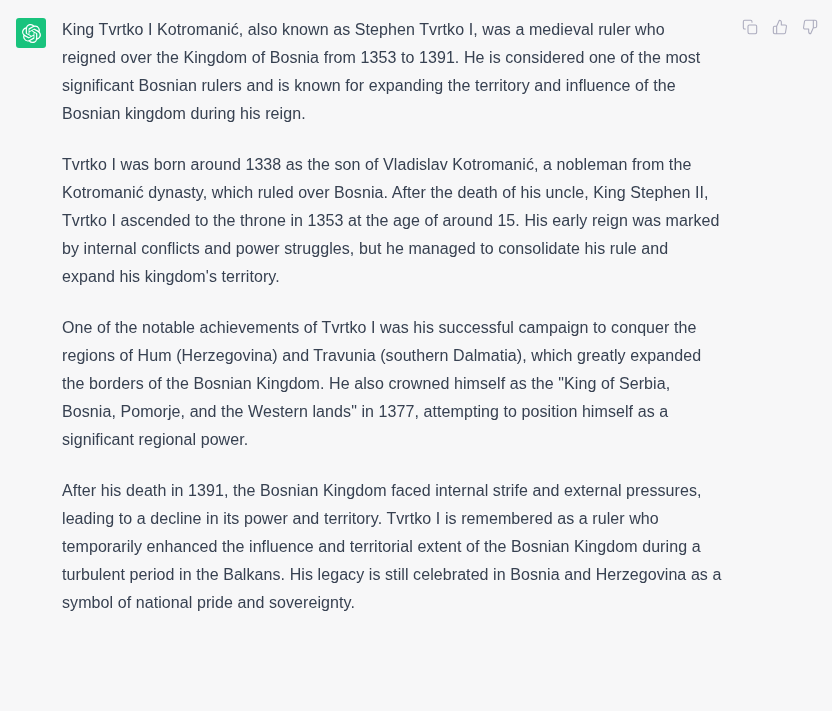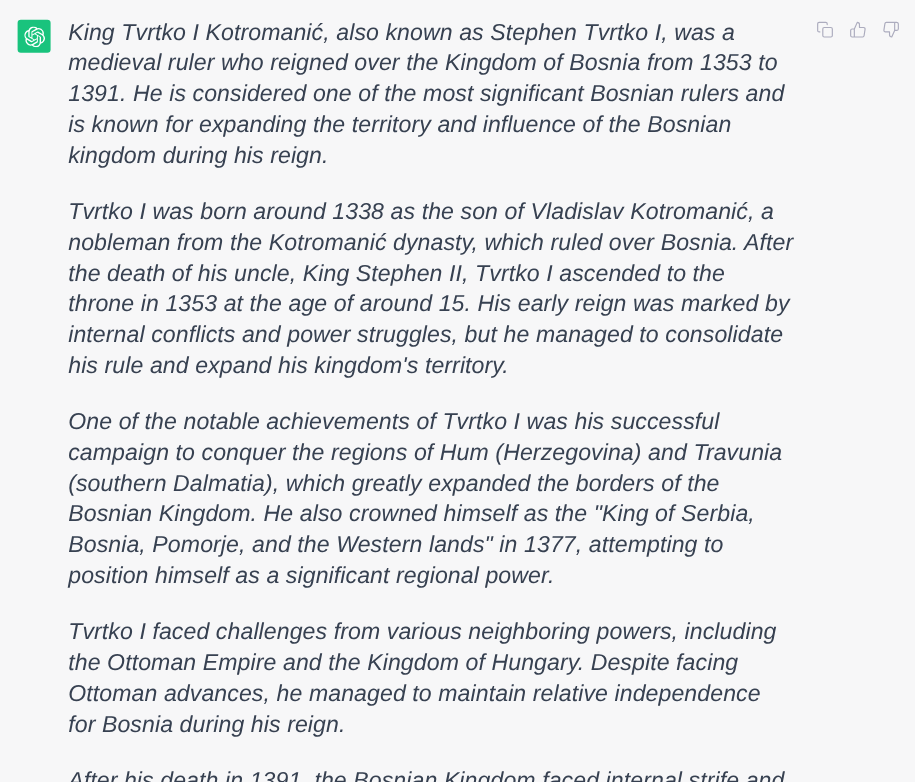--- a/index.html
+++ b/index.html
@@ -37,25 +37,24 @@
     justify-content: center;
   }
   .avatar svg { display: block; }
   .content-col {
     flex: 1 1 auto;
     max-width: 660px;
     padding-right: 10px;
   }
   .content-col p {
     margin: 0 0 23px 0;
-    font-size: 21px;
+    font-size: 16px;
     line-height: 28px;
     color: #374151;
     letter-spacing: 0.08px;
-    font-style: italic;
   }
   .content-col p:last-child { margin-bottom: 0; }
   .actions {
     position: absolute;
     top: 18px;
     right: 14px;
     display: flex;
     gap: 13px;
     align-items: center;
   }
@@ -89,21 +88,20 @@
           <path d="M22.28 9.82a5.99 5.99 0 0 0-.52-4.91 6.05 6.05 0 0 0-6.51-2.9A6.07 6.07 0 0 0 4.98 4.18a5.99 5.99 0 0 0-4 2.9 6.05 6.05 0 0 0 .75 7.1 5.98 5.98 0 0 0 .51 4.91 6.05 6.05 0 0 0 6.52 2.9A5.98 5.98 0 0 0 13.26 24a6.06 6.06 0 0 0 5.77-4.21 5.99 5.99 0 0 0 4-2.9 6.06 6.06 0 0 0-.75-7.07zM13.26 22.43a4.48 4.48 0 0 1-2.88-1.04l.14-.08 4.78-2.76a.79.79 0 0 0 .39-.68v-6.74l2.02 1.17a.07.07 0 0 1 .04.05v5.58a4.5 4.5 0 0 1-4.49 4.5zM3.6 18.3a4.47 4.47 0 0 1-.54-3.01l.14.08 4.78 2.76a.77.77 0 0 0 .78 0l5.84-3.37v2.33a.08.08 0 0 1-.03.06L9.74 19.95a4.5 4.5 0 0 1-6.14-1.65zM2.34 7.9a4.49 4.49 0 0 1 2.35-1.97V11.6a.77.77 0 0 0 .38.67l5.82 3.36L8.87 16.8a.07.07 0 0 1-.07 0l-4.83-2.79a4.5 4.5 0 0 1-1.64-6.15zm16.6 3.86L13.1 8.36 15.12 7.2a.07.07 0 0 1 .07 0l4.83 2.79a4.49 4.49 0 0 1-.68 8.1v-5.66a.79.79 0 0 0-.4-.67zm2.01-3.02l-.14-.09-4.77-2.78a.78.78 0 0 0-.79 0L9.41 9.23V6.9a.07.07 0 0 1 .03-.06l4.83-2.79a4.49 4.49 0 0 1 6.67 4.65zM8.31 12.86l-2.02-1.17a.08.08 0 0 1-.04-.06V6.07a4.49 4.49 0 0 1 7.37-3.45l-.14.08L8.7 5.46a.79.79 0 0 0-.39.68zm1.1-2.37l2.6-1.5 2.6 1.5v3l-2.6 1.5-2.6-1.5z"></path>
         </svg>
       </span>
     </div>
   </div>
 
   <div class="content-col">
     <p>King Tvrtko I Kotromanić, also known as Stephen Tvrtko I, was a medieval ruler who reigned over the Kingdom of Bosnia from 1353 to 1391. He is considered one of the most significant Bosnian rulers and is known for expanding the territory and influence of the Bosnian kingdom during his reign.</p>
     <p>Tvrtko I was born around 1338 as the son of Vladislav Kotromanić, a nobleman from the Kotromanić dynasty, which ruled over Bosnia. After the death of his uncle, King Stephen II, Tvrtko I ascended to the throne in 1353 at the age of around 15. His early reign was marked by internal conflicts and power struggles, but he managed to consolidate his rule and expand his kingdom's territory.</p>
     <p>One of the notable achievements of Tvrtko I was his successful campaign to conquer the regions of Hum (Herzegovina) and Travunia (southern Dalmatia), which greatly expanded the borders of the Bosnian Kingdom. He also crowned himself as the "King of Serbia, Bosnia, Pomorje, and the Western lands" in 1377, attempting to position himself as a significant regional power.</p>
-    <p>Tvrtko I faced challenges from various neighboring powers, including the Ottoman Empire and the Kingdom of Hungary. Despite facing Ottoman advances, he managed to maintain relative independence for Bosnia during his reign.</p>
     <p>After his death in 1391, the Bosnian Kingdom faced internal strife and external pressures, leading to a decline in its power and territory. Tvrtko I is remembered as a ruler who temporarily enhanced the influence and territorial extent of the Bosnian Kingdom during a turbulent period in the Balkans. His legacy is still celebrated in Bosnia and Herzegovina as a symbol of national pride and sovereignty.</p>
   </div>
 
   <div class="actions">
     <div class="action-btn">
       <svg width="16" height="16" viewBox="0 0 24 24">
         <rect x="9" y="9" width="13" height="13" rx="2"></rect>
         <path d="M5 15H4a2 2 0 0 1-2-2V4a2 2 0 0 1 2-2h9a2 2 0 0 1 2 2v1"></path>
       </svg>
     </div>

